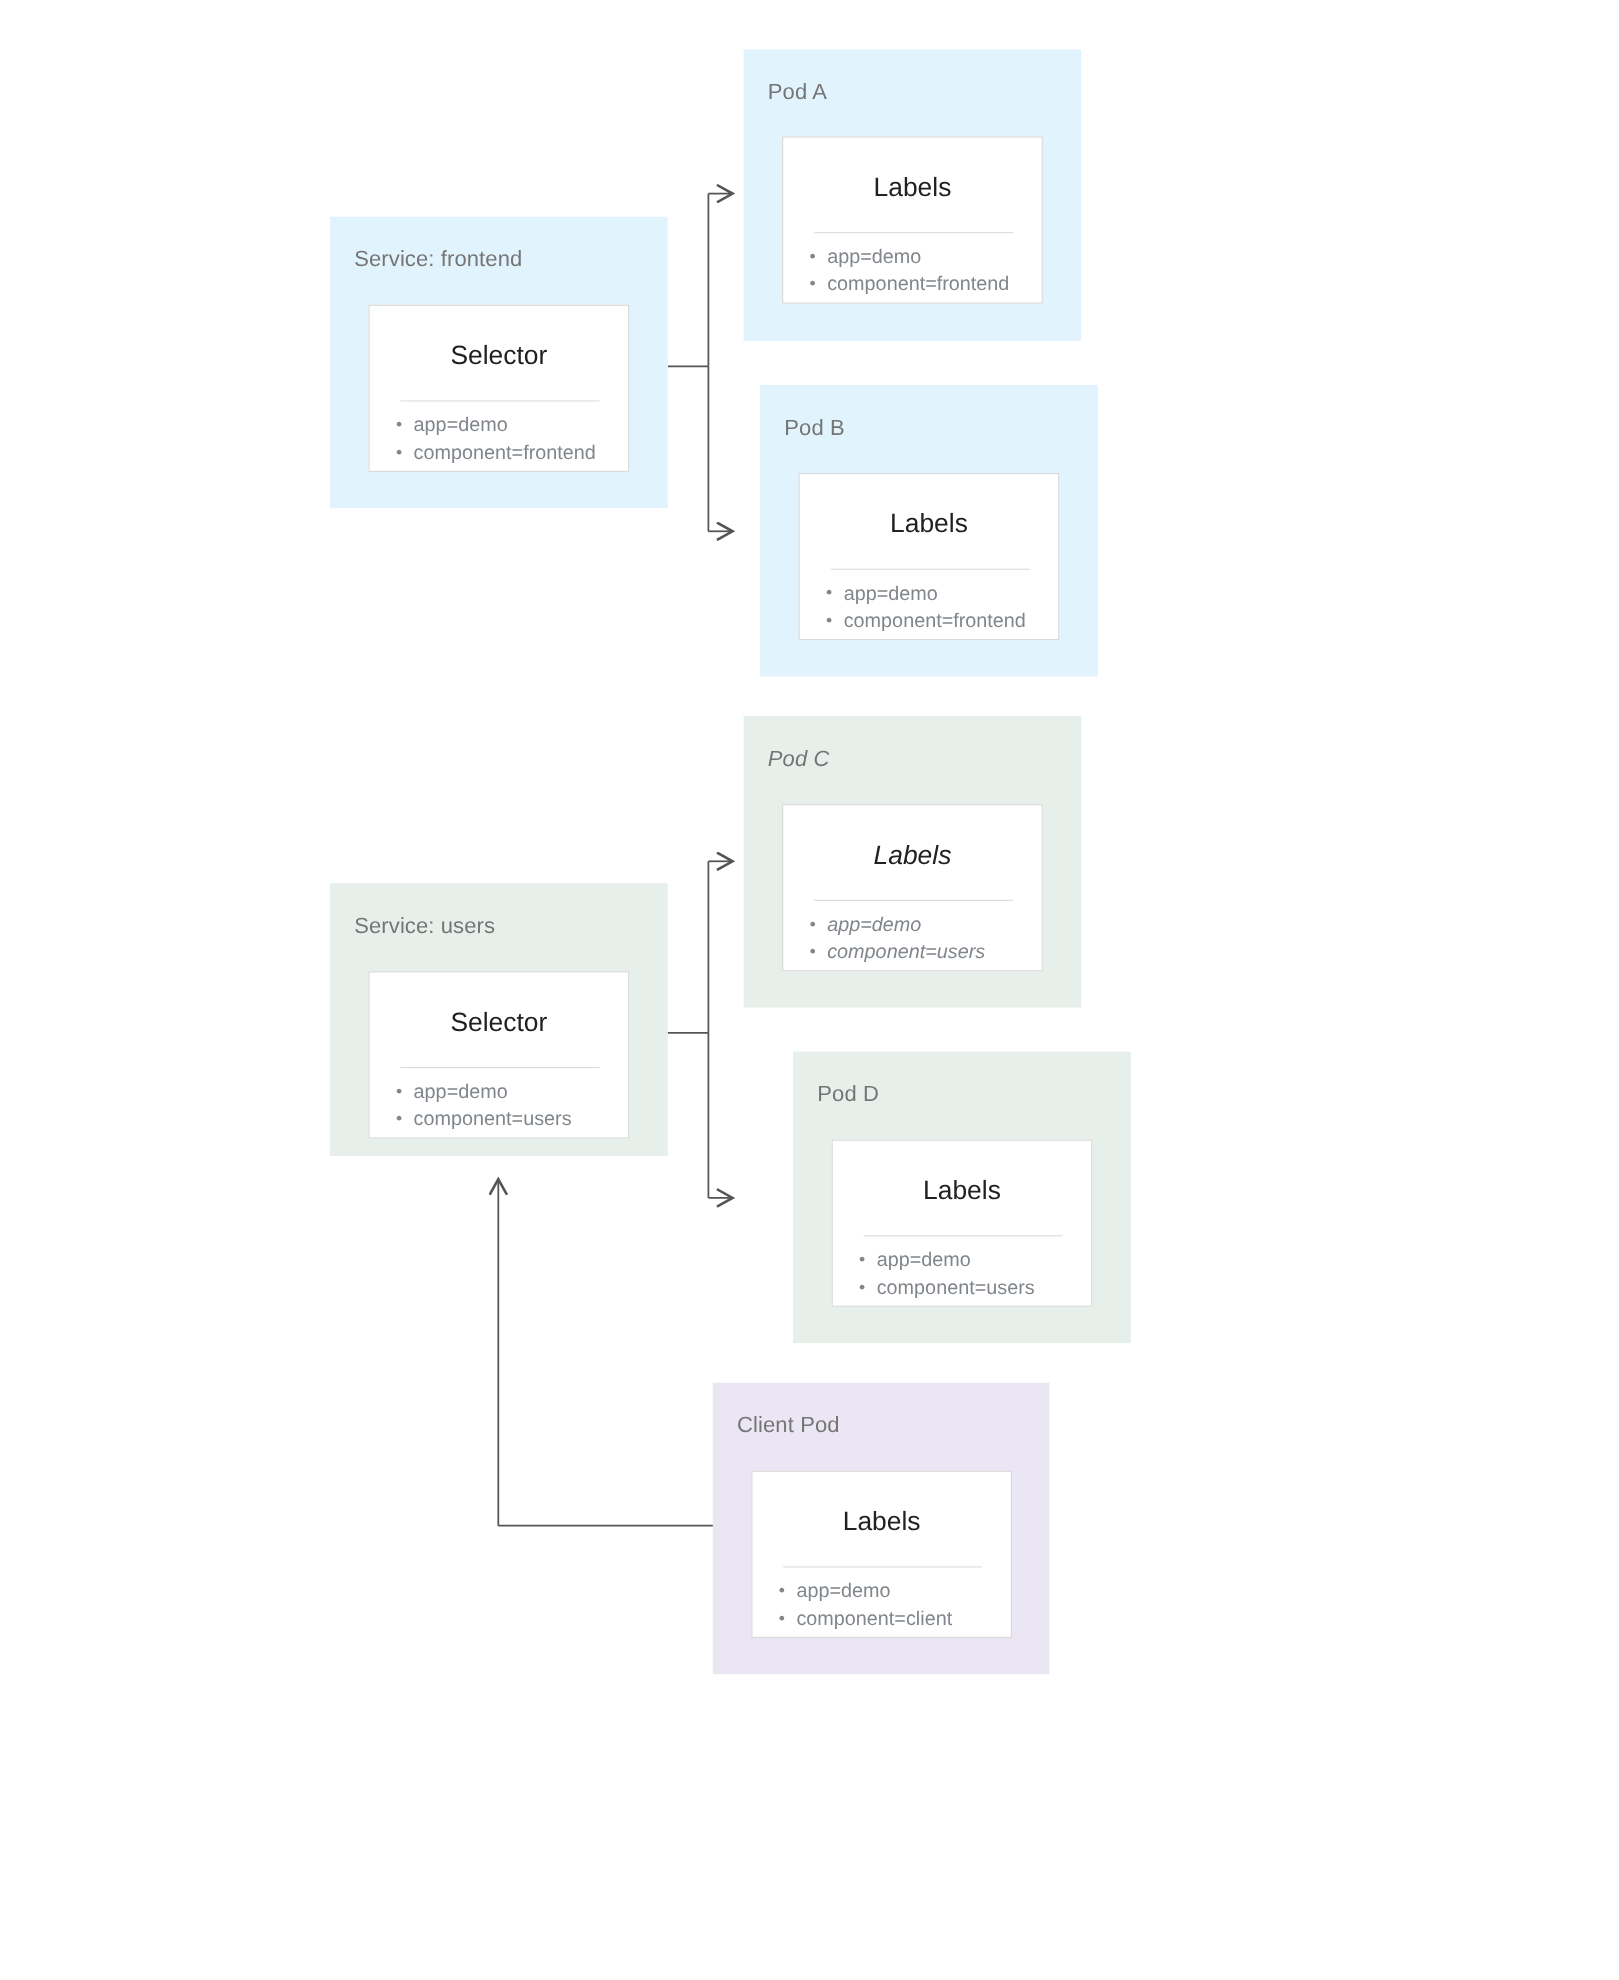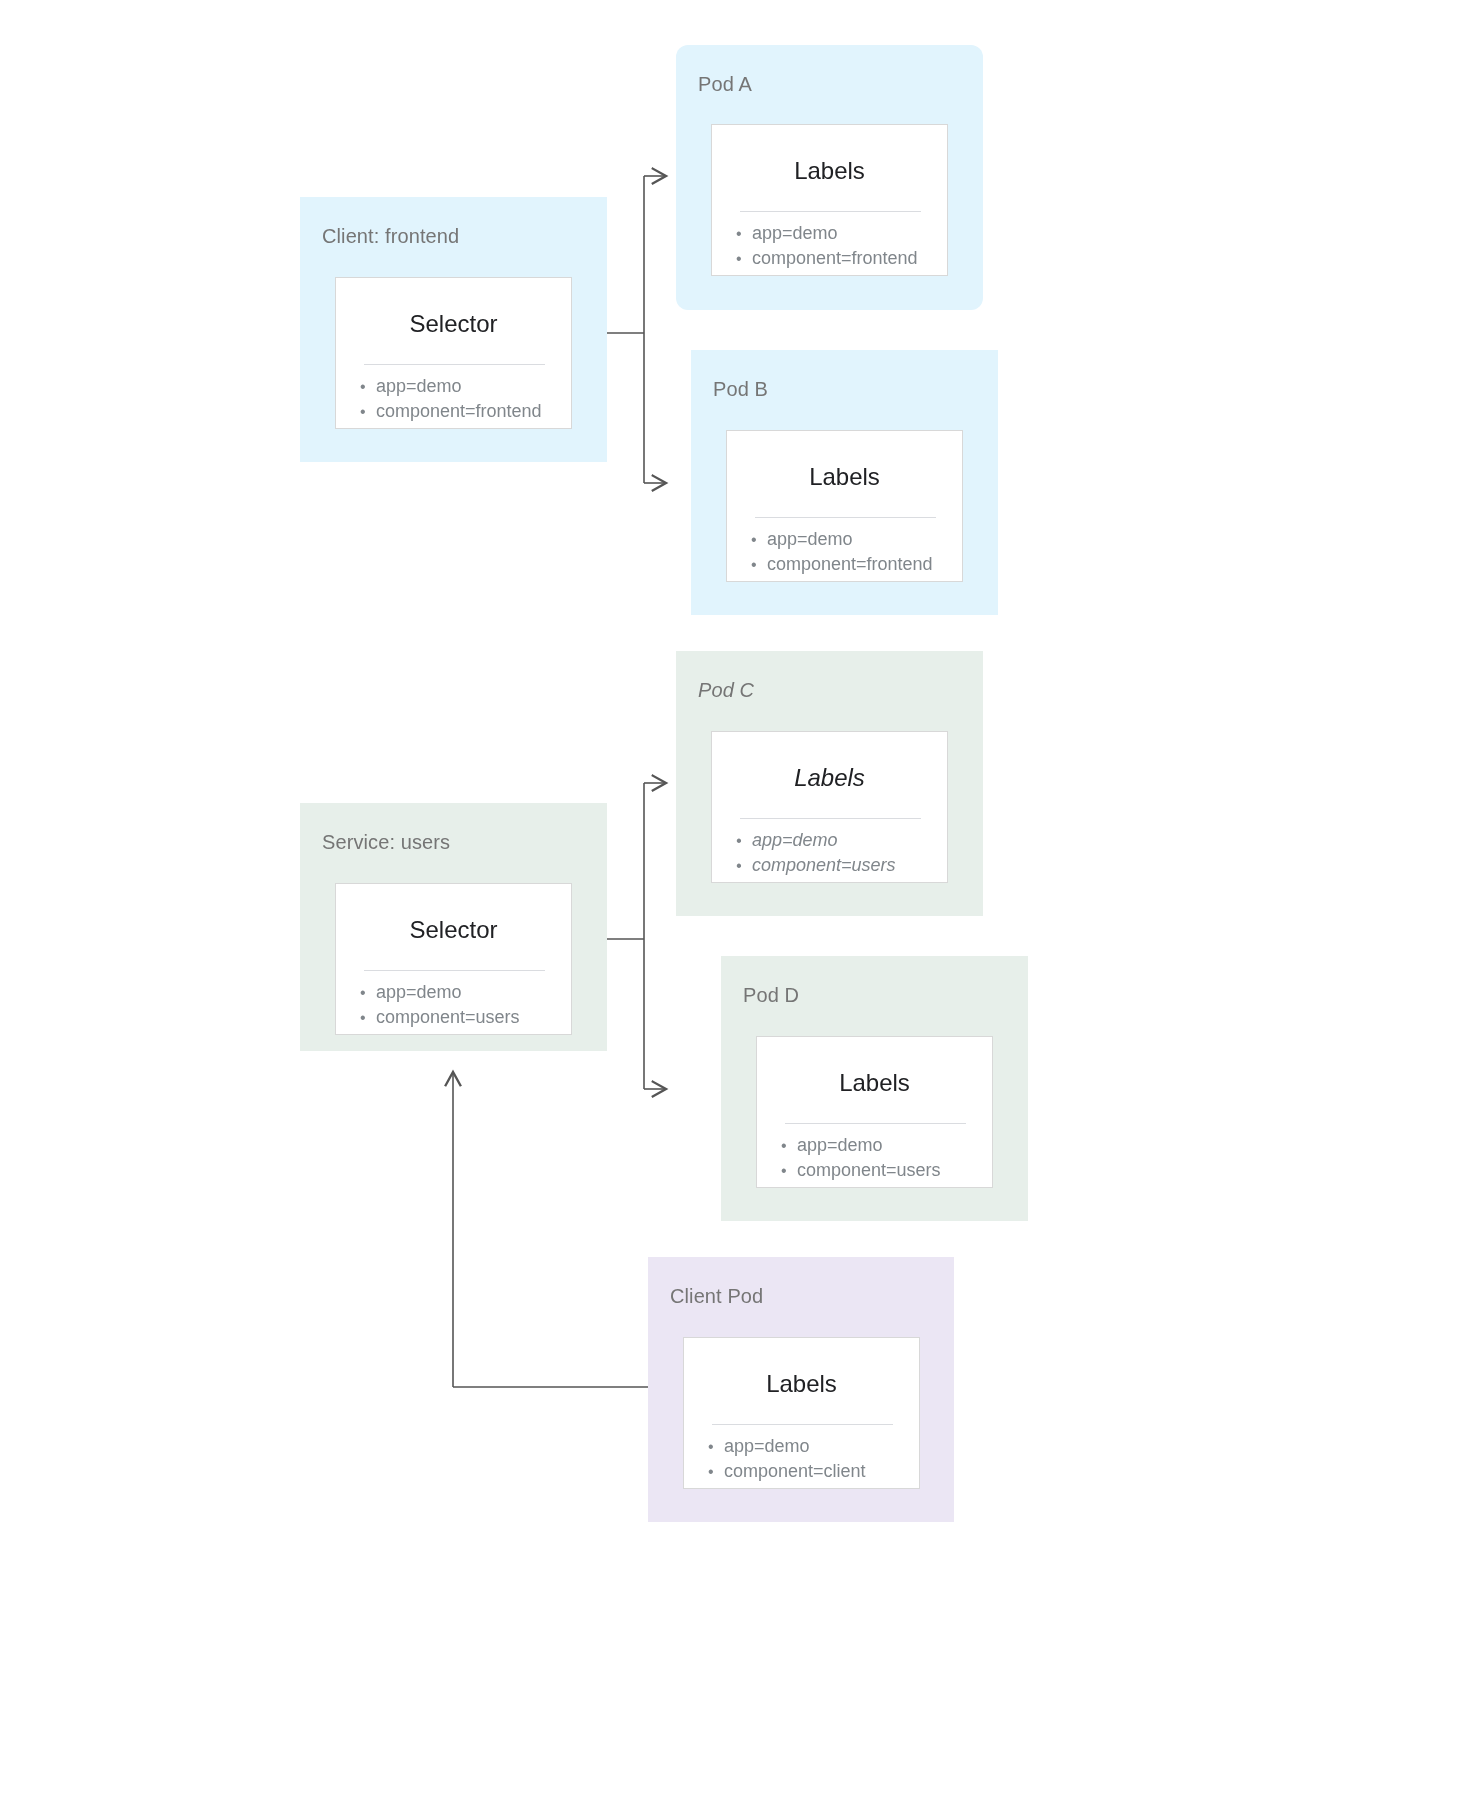--- a/index.html
+++ b/index.html
@@ -127,32 +127,32 @@
       <path d="M644,1089 L666,1089" marker-end="url(#ah)"></path>
     </g>
 
     <g stroke="#555555" stroke-width="1.6" fill="none">
       <path d="M676,1387 L453,1387"></path>
       <path d="M453,1387 L453,1072" marker-end="url(#ah)"></path>
     </g>
   </svg>
 
   <div class="panel fill-blue" style="left:300px; top:197px; width:307px; height:265px;">
-    <div class="panel-title">Client: frontend</div>
+    <div class="panel-title">Service: frontend</div>
     <div class="card" style="left:35px; top:80px; width:237px; height:152px;">
       <div class="card-title" style="top:32px;">Selector</div>
       <div class="card-rule" style="left:28px; top:86px; width:181px;"></div>
       <ul class="card-list" style="left:16px; top:96px;">
         <li>app=demo</li>
         <li>component=frontend</li>
       </ul>
     </div>
   </div>
 
-  <div class="panel fill-blue" style="left:676px; top:45px; width:307px; height:265px;border-radius:12px;">
+  <div class="panel fill-blue" style="left:676px; top:45px; width:307px; height:265px;">
     <div class="panel-title">Pod A</div>
     <div class="card" style="left:35px; top:79px; width:237px; height:152px;">
       <div class="card-title" style="top:32px;">Labels</div>
       <div class="card-rule" style="left:28px; top:86px; width:181px;"></div>
       <ul class="card-list" style="left:16px; top:96px;">
         <li>app=demo</li>
         <li>component=frontend</li>
       </ul>
     </div>
   </div>

